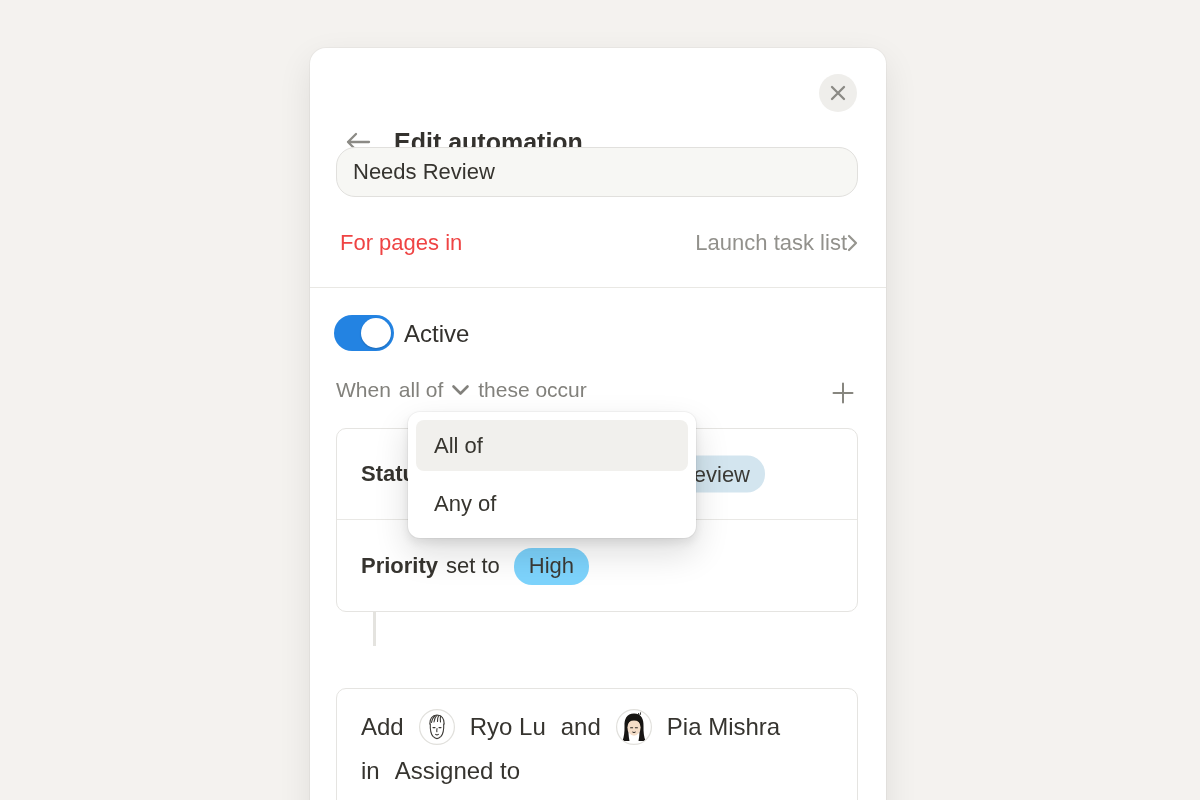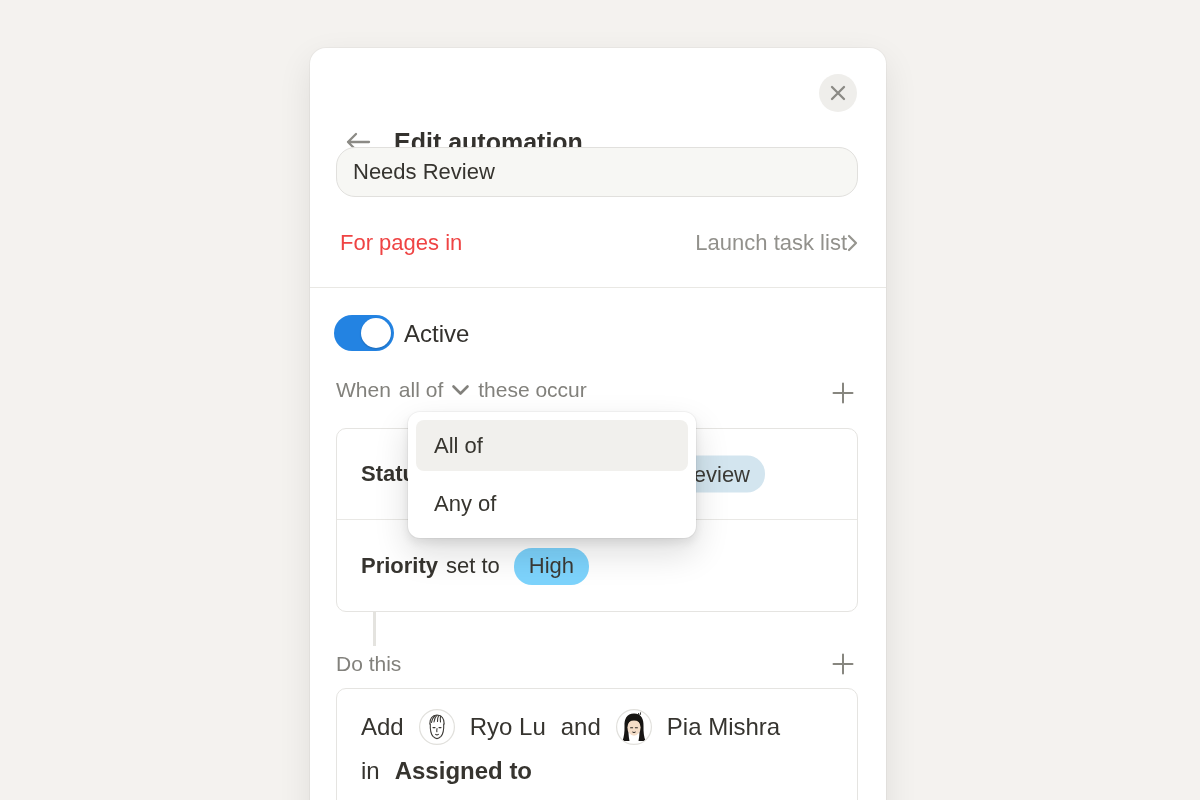--- a/index.html
+++ b/index.html
@@ -76,21 +76,21 @@
 
   
   .action-head { position:absolute; left:26px; top:602px; width:522px; height:28px;
     display:flex; align-items:center; }
   .action-label { font-size:21px; color:#82817c; }
   .action-card { position:absolute; left:26px; top:640px; width:522px; height:150px;
     background:#fff; border:1px solid #e5e4e1; border-radius:10px; padding:16px 24px; cursor:pointer; }
   .action-line { display:flex; align-items:center; gap:15px; height:44px;
     font-size:24px; color:#36342f; }
   .avatar { width:36px; height:36px; border-radius:50%; flex:0 0 auto; }
-  .bold { font-weight:700; }
+  .bold { font-weight:400; }
 
   svg { display:block; }
 </style>
 </head>
 <body>
 
 <div class="stage">
   <div class="modal">
 
     <div class="hdr-back">
@@ -164,30 +164,20 @@
       </div>
     </div>
 
     <div class="dropdown">
       <div class="dd-item selected">All of</div>
       <div class="dd-item">Any of</div>
     </div>
 
     <div class="connector"></div>
 
-    <div class="action-head">
-      <span class="action-label">Do this</span>
-      <span class="icon-btn">
-        <span>
-          <svg width="24" height="24" viewBox="0 0 24 24">
-            <path d="M12 2.5 V21.5 M2.5 12 H21.5" stroke="#87867f" stroke-width="2" stroke-linecap="round"></path>
-          </svg>
-        </span>
-      </span>
-    </div>
 
     <div class="action-card">
       <div class="action-line">
         <span>Add</span>
         <span class="avatar">
           <svg width="36" height="36" viewBox="0 0 36 36">
             <circle cx="18" cy="18" r="17.4" fill="#ffffff" stroke="#e1e0dc" stroke-width="1.2"></circle>
             <g fill="none" stroke="#3c3a36" stroke-width="1.1" stroke-linecap="round">
               <path d="M10.8 15 Q10.8 6.5 18 6 Q25.2 6.5 25.2 15"></path>
               <path d="M12.5 13.5 Q13.5 8.5 16 7"></path>

